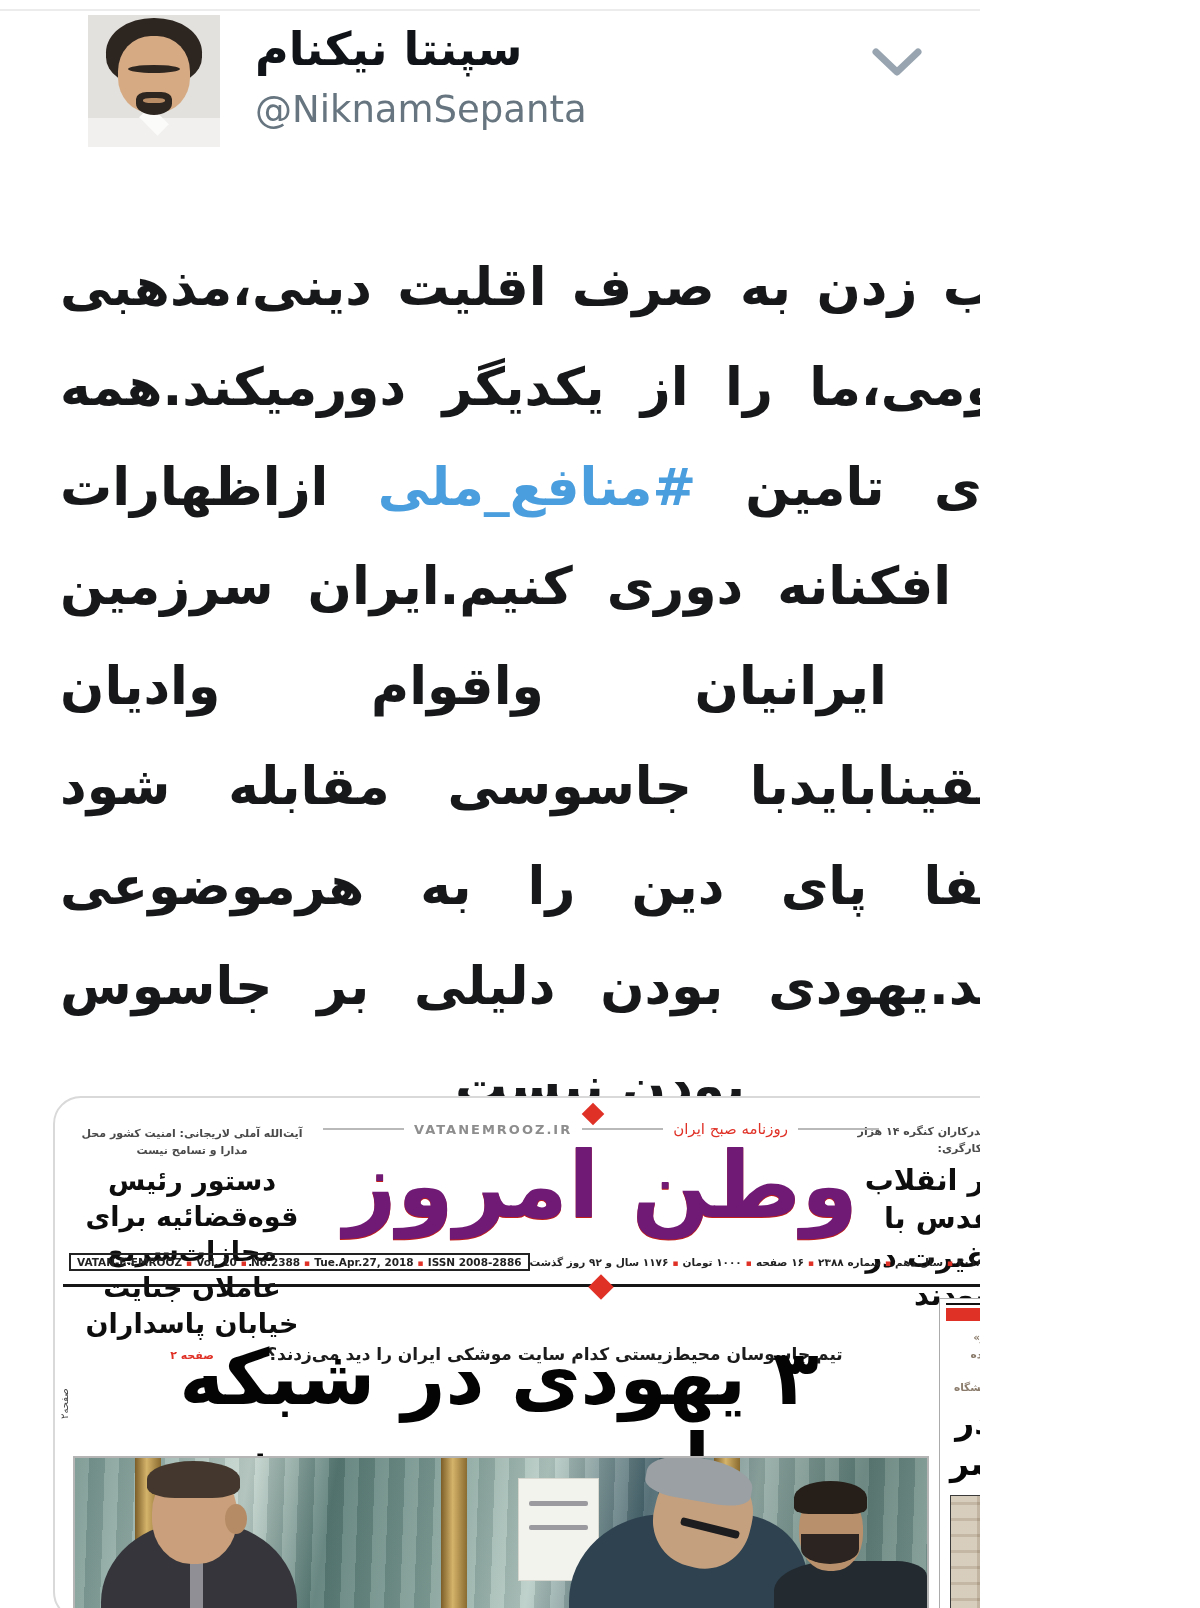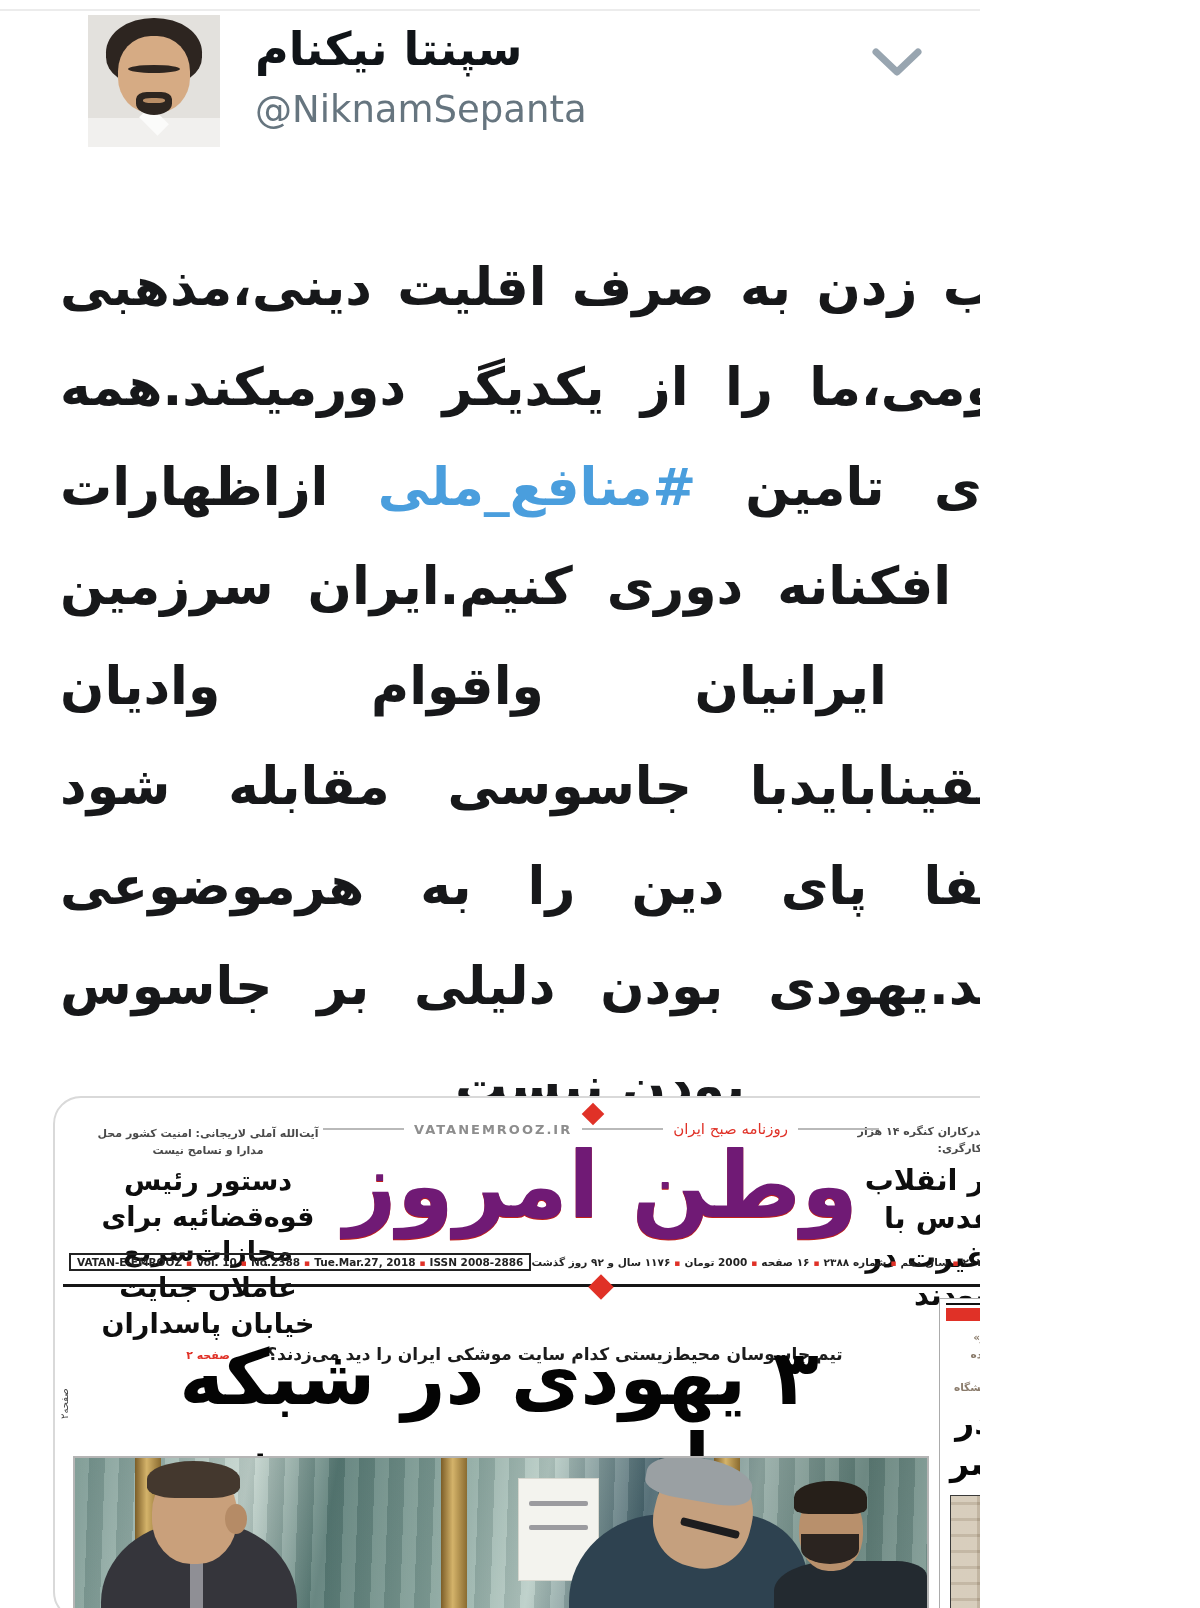--- a/index.html
+++ b/index.html
@@ -30,21 +30,21 @@
   
   .newspaper{position:absolute;left:53px;top:1096px;width:1094px;height:520px;
       background:#fff;border:2px solid #d9d9d9;border-radius:28px;overflow:hidden;}
   .newspaper *{box-sizing:border-box;}
   .np-abs{position:absolute;}
 
   .story{text-align:center;direction:rtl;}
   .story .kicker{font-size:11px;font-weight:600;color:#4a4a4a;line-height:1.5;}
   .story .title{font-weight:800;color:#0e0e0e;line-height:1.32;margin-top:4px;}
   .story .pageref{font-size:11px;font-weight:700;color:#e03127;margin-top:8px;}
-  .left-story{left:28px;top:28px;width:250px;}
+  .left-story{left:12px;top:28px;width:250px;}
   .left-story .title{font-size:27px;}
   .right-story{left:798px;top:26px;width:282px;}
   .right-story .title{font-size:29px;}
 
   .logo-block{left:268px;top:22px;width:556px;text-align:center;z-index:3;}
   .logo-toprow{display:flex;align-items:center;gap:10px;direction:ltr;}
   .logo-toprow .hline{flex:1;height:2px;background:#b9b9b9;}
   .logo-site{font-size:13px;letter-spacing:2px;color:#8d8d8d;font-weight:700;}
   .logo-tagline{font-size:15px;color:#e03127;font-weight:400;direction:rtl;}
   .logo-text{font-size:92px;line-height:1.05;font-weight:900;color:#701a75;direction:rtl;
@@ -153,23 +153,23 @@
         <div class="hline"></div>
         <span class="logo-site">VATANEMROOZ.IR</span>
         <div class="hline"></div>
         <span class="logo-tagline">روزنامه صبح ایران</span>
         <div class="hline"></div>
       </div>
       <div class="logo-text">وطن امروز</div>
     </div>
 
     <div class="np-abs info-bar">
-      <span class="latin-box"><span class="info-item">VATAN-E-EMROOZ</span><span class="info-item">Vol. 10</span><span class="info-item">No.2388</span><span class="info-item">Tue.Mar.27, 2018</span><span class="info-item">ISSN 2008-2886</span></span>
+      <span class="latin-box"><span class="info-item">VATAN-E-EMROOZ</span><span class="info-item">Vol. 10</span><span class="info-item">No.2388</span><span class="info-item">Tue.Apr.27, 2018</span><span class="info-item">ISSN 2008-2886</span></span>
       <span class="anniv">۱۱۷۶ سال و ۹۲ روز گذشت</span>
-      <span class="persian-list" dir="rtl"><span class="info-item">۱۰ جمادی‌الثانی ۱۴۳۹</span><span class="info-item">۲۷ فوریه ۲۰۱۸</span><span class="info-item">سال دهم</span><span class="info-item">شماره ۲۳۸۸</span><span class="info-item">۱۶ صفحه</span><span class="info-item">2000 تومان</span></span>
+      <span class="persian-list" dir="rtl"><span class="info-item">۱۰ جمادی‌الثانی ۱۴۳۹</span><span class="info-item">۲۷ فوریه ۲۰۱۸</span><span class="info-item">سال دهم</span><span class="info-item">شماره ۲۳۸۸</span><span class="info-item">۱۶ صفحه</span><span class="info-item">۱۰۰۰ تومان</span></span>
     </div>
 
     <div class="np-abs np-rule"></div>
     <div class="np-abs logo-tail"></div>
 
     <div class="np-abs lead-kicker">تیم جاسوسان محیط‌زیستی کدام سایت موشکی ایران را دید می‌زدند؟</div>
     <div class="np-abs lead-headline">۳ یهودی در شبکه جاسوسی سبز</div>
     <div class="np-abs lead-pageref">صفحه۲</div>
 
     <div class="np-abs sidebar">

